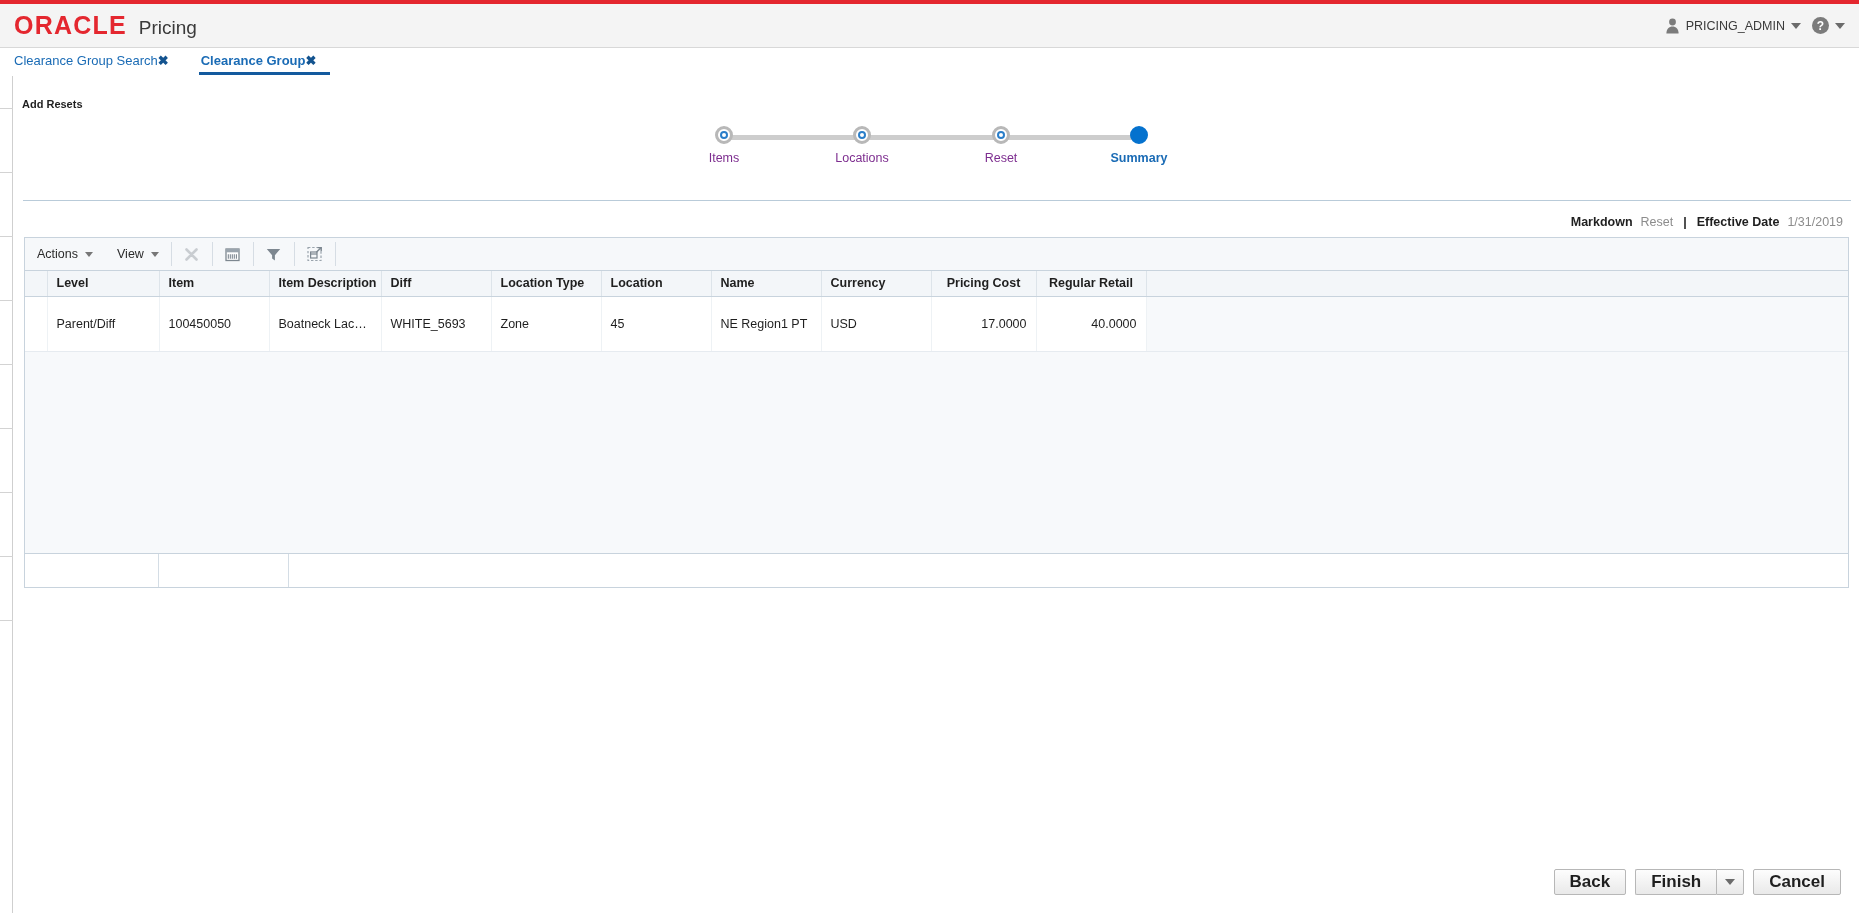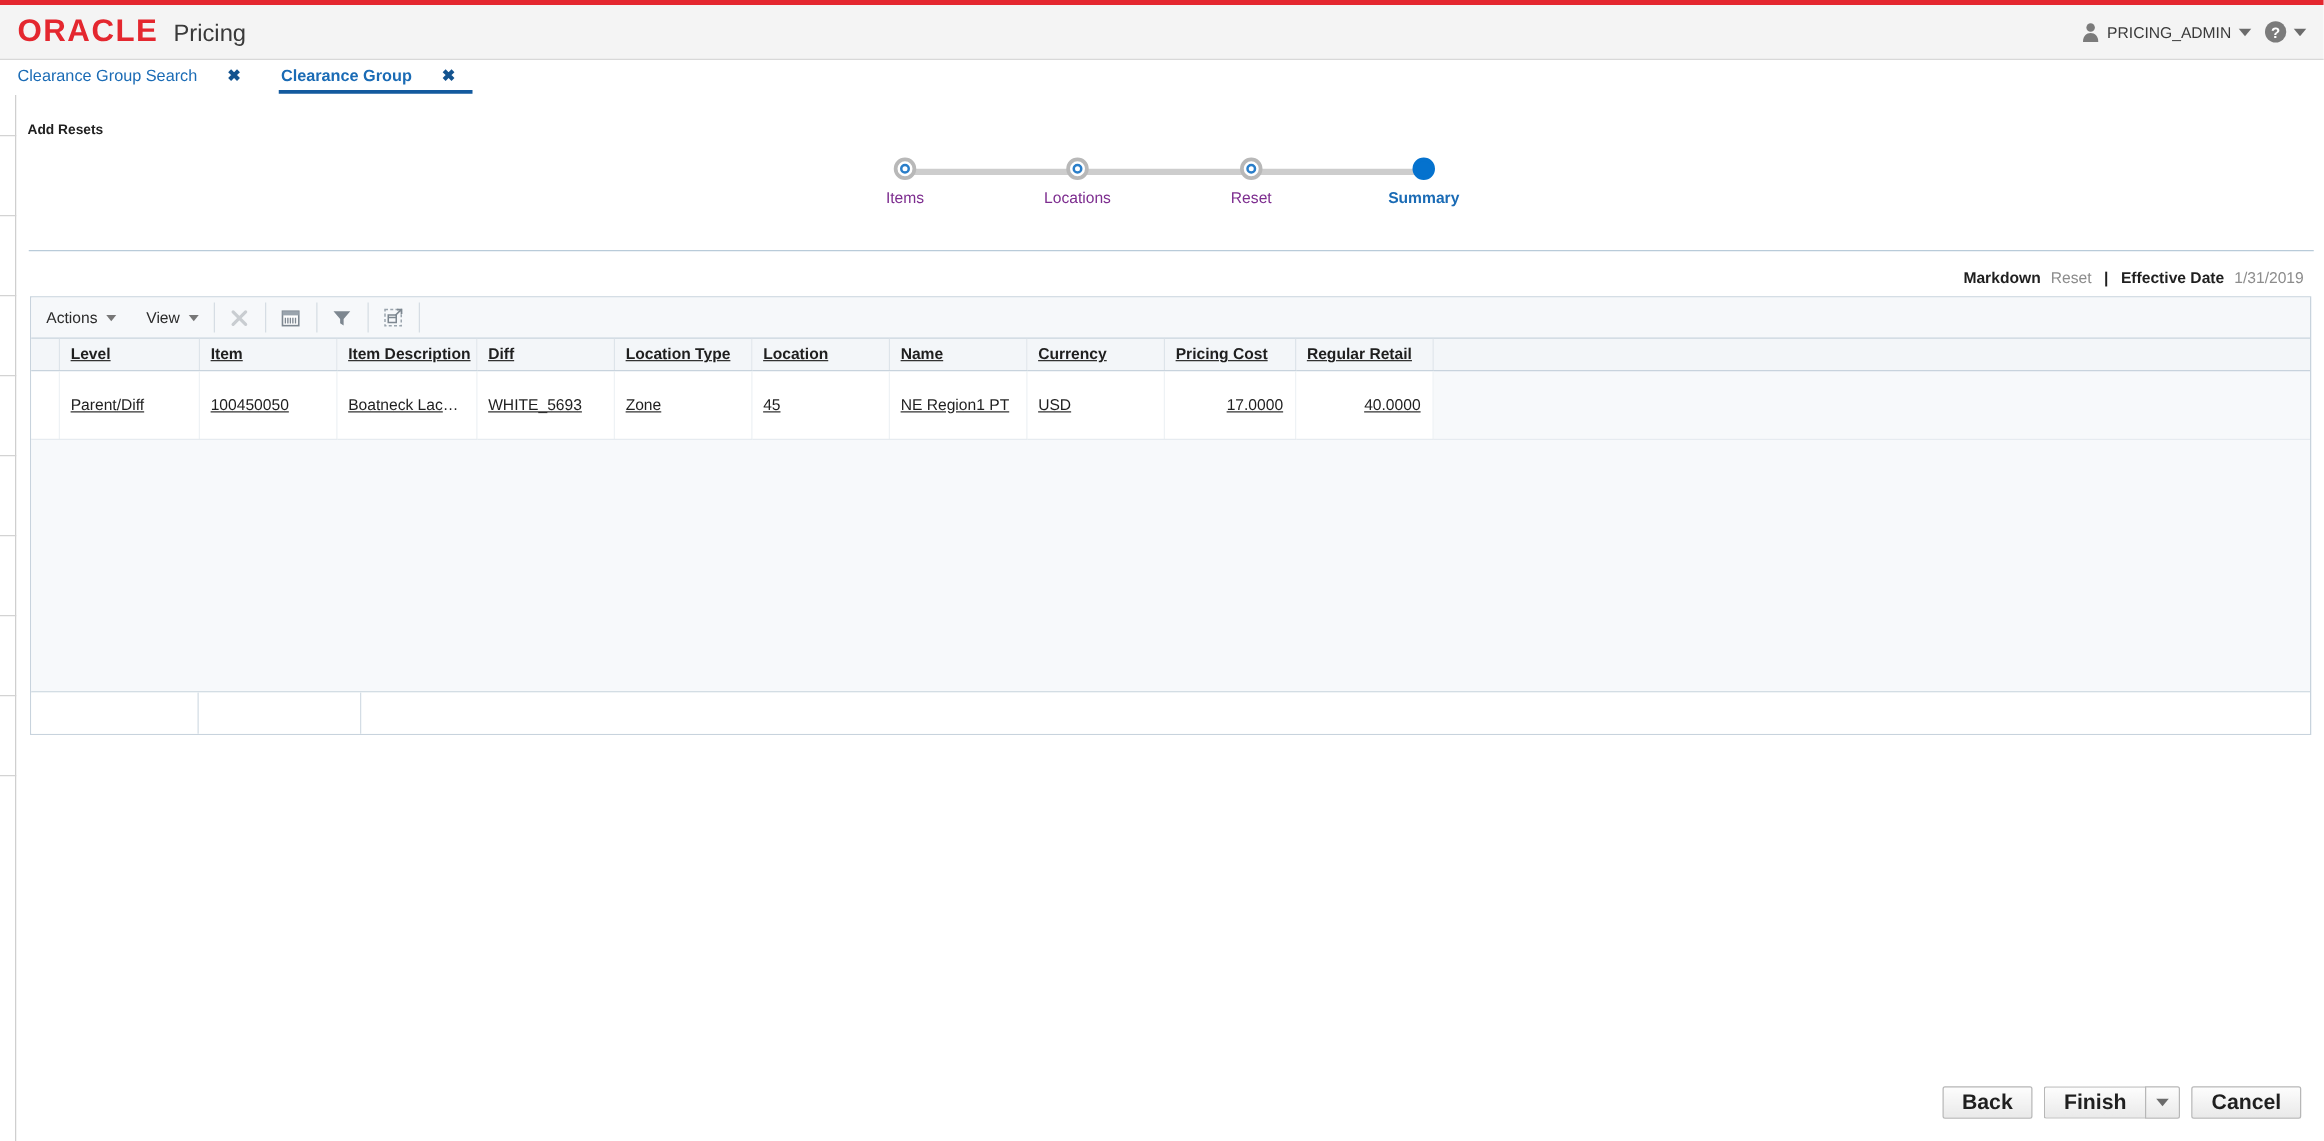--- a/index.html
+++ b/index.html
@@ -92,21 +92,21 @@
     height: 28px;
     background: #ffffff;
     display: flex;
     align-items: stretch;
     padding-left: 12px;
     border-bottom: 1px solid #ffffff;
   }
   .tab {
     display: flex;
     align-items: center;
-    gap: 24px;
+    gap: 0;
     padding: 0 14px 0 2px;
     margin-right: 16px;
     color: #1a6bb5;
     font-size: 13px;
     cursor: pointer;
     border-bottom: 3px solid transparent;
     position: relative;
   }
   .tab.active { font-weight: 700; border-bottom: 3px solid #135a9e; }
   .tab .tab-x {
@@ -259,35 +259,34 @@
     cursor: pointer;
   }
   .tb-icon.disabled { cursor: default; }
 
   
   table.grid {
     width: 100%;
     border-collapse: collapse;
     table-layout: fixed;
     font-size: 12.5px;
-    text-decoration: underline;
   }
   table.grid thead th {
     background: #f3f6f9;
     border-bottom: 1px solid #c8d3dd;
     border-right: 1px solid #dde4ea;
     font-weight: 700;
     color: #1f1f1f;
     text-align: left;
     padding: 5px 9px;
     height: 25px;
     white-space: nowrap;
     overflow: hidden;
   }
-  table.grid thead th.num { text-align: left; }
+  table.grid thead th.num { text-align: center; }
   table.grid thead th.spacer { border-right: none; background: #f3f6f9; }
   table.grid tbody td {
     border-bottom: 1px solid #e6ebf0;
     border-right: 1px solid #eef2f5;
     padding: 20px 9px;
     height: 24px;
     color: #1f1f1f;
     white-space: nowrap;
     overflow: hidden;
     text-overflow: ellipsis;

